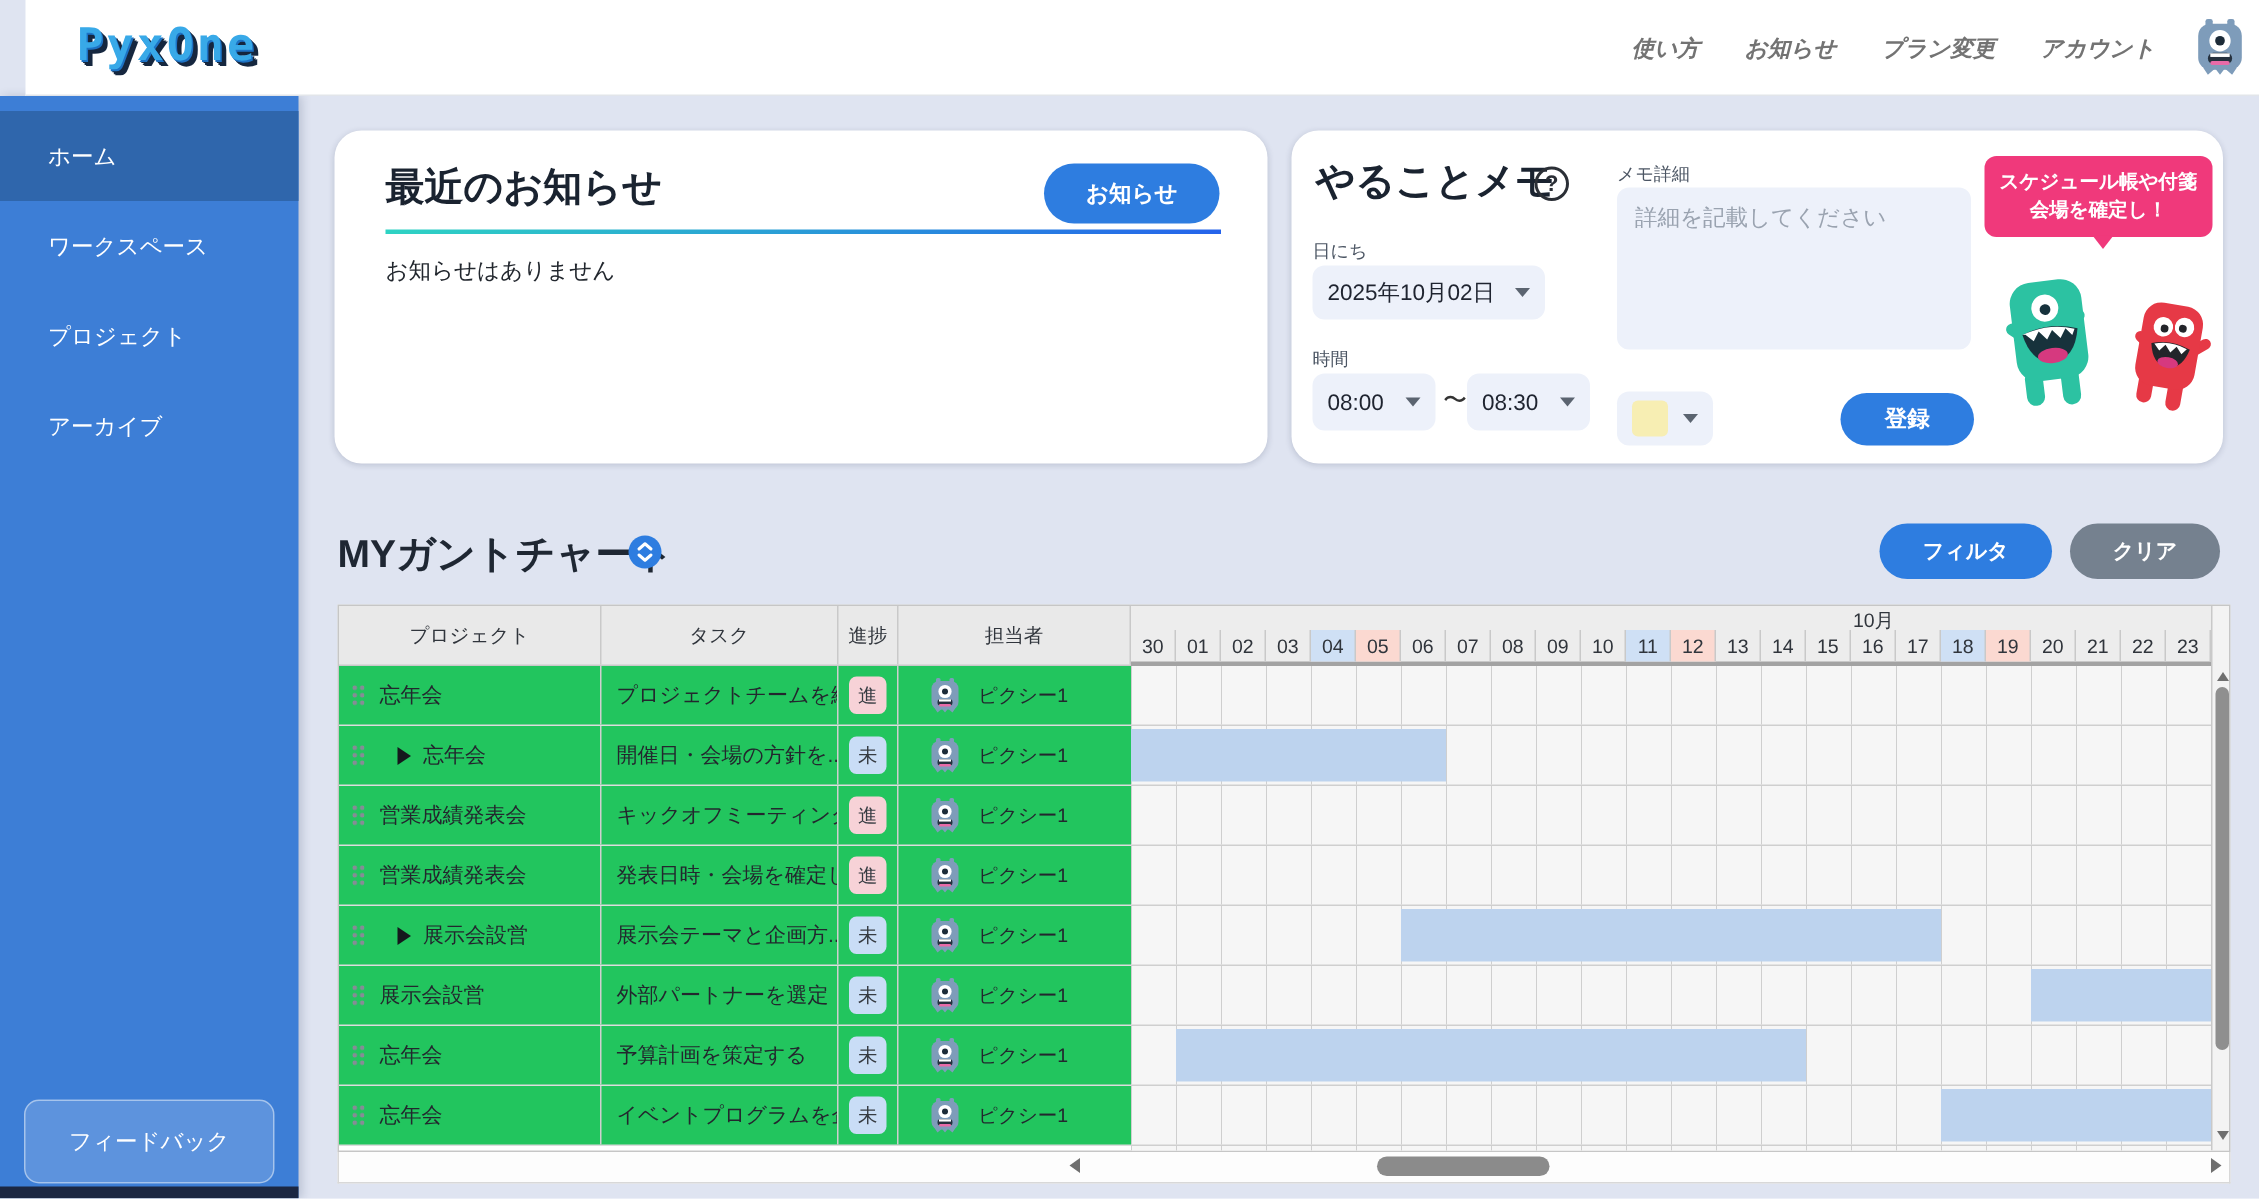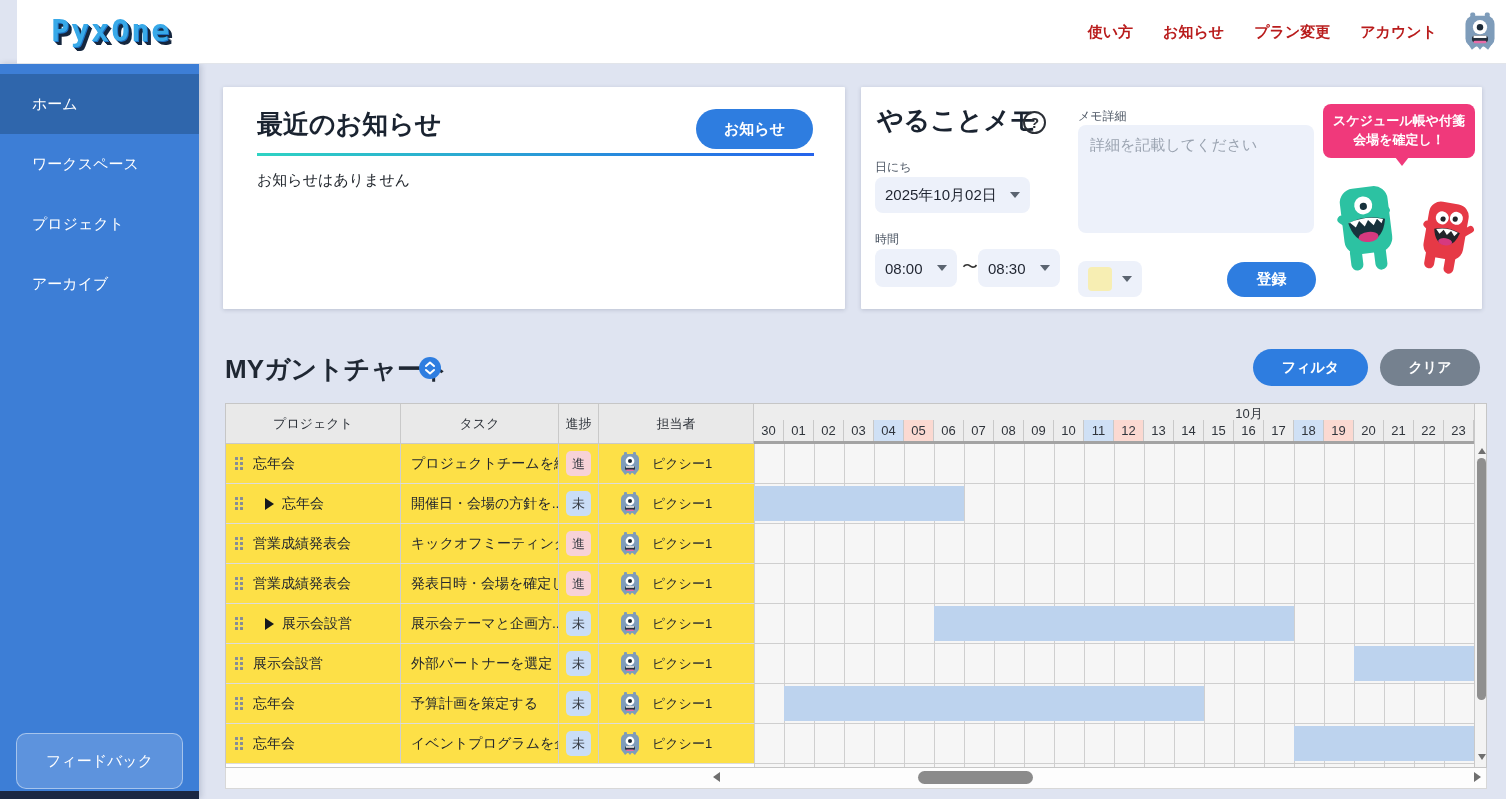--- a/index.html
+++ b/index.html
@@ -4,33 +4,33 @@
 <style>
   * { margin:0; padding:0; box-sizing:border-box; }
   html,body { width:1506px; height:799px; }
   body { font-family:"Liberation Sans","DejaVu Sans",sans-serif; }
   #app { position:relative; width:1506px; height:799px; background:#dfe4f1; overflow:hidden; }
 
   
   .top { position:absolute; left:17px; top:0; width:1506px; height:64px; background:#fff; border-bottom:1px solid #e2e5ea; z-index:20; }
   .logo { position:absolute; left:34px; top:13px; font-family:"DejaVu Sans Mono",monospace; font-weight:bold; font-size:30px; letter-spacing:2px; color:#38a9e8; text-shadow:1px 1px 0 #1d72c4, 2px 2px 0 #16273f, 3px 3px 0 #16273f, 4px 4px 0 #16273f; cursor:pointer; }
   .top-nav { position:absolute; right:86px; top:0; height:64px; display:flex; align-items:center; gap:30px; }
-  .nav-link { font-size:15px; font-weight:700; color:#b91c1c; cursor:pointer; white-space:nowrap; }
+  .nav-link { font-size:15px; font-weight:700; color:#737373; cursor:pointer; white-space:nowrap;font-style:italic; }
   .top-avatar { position:absolute; right:22px; top:11px; width:42px; height:42px; cursor:pointer; }
 
   
   .sidebar { position:absolute; left:0; top:64px; width:199px; height:735px; background:#3d7ed6; box-shadow:2px 0 6px rgba(20,40,80,.18); z-index:10; }
   .side-nav { position:absolute; left:0; top:10px; width:100%; }
   .side-item { height:60px; display:flex; align-items:center; padding-left:32px; color:#fff; font-size:15px; font-weight:500; cursor:pointer; }
   .side-item.active { background:#2f66ac; }
   .feedback-btn { position:absolute; left:16px; bottom:10px; width:167px; height:56px; background:rgba(255,255,255,.17); border:1px solid rgba(255,255,255,.45); border-radius:10px; color:#fff; font-size:15px; font-weight:500; display:flex; align-items:center; justify-content:center; cursor:pointer;margin-top:33px; }
   .side-bottom-strip { position:absolute; left:0; bottom:0; width:199px; height:8px; background:#1b2742; }
 
   
-  .card { position:absolute; background:#fff; border-radius:1px; box-shadow:0 1px 4px rgba(30,40,70,.18); }
+  .card { position:absolute; background:#fff; border-radius:18px; box-shadow:0 1px 4px rgba(30,40,70,.18); }
   .card-news { left:223px; top:87px; width:622px; height:222px; }
   .card-title { position:absolute; font-size:26px; font-weight:700; color:#1a2330; }
   .news-title { left:34px; top:20px; }
   .news-underline { position:absolute; left:34px; top:66px; width:557px; height:3px; background:linear-gradient(90deg,#2ed3c3,#2563eb); }
   .pill-btn { display:flex; align-items:center; justify-content:center; background:#2e7de0; color:#fff; font-weight:700; border-radius:20px; cursor:pointer; border:none; }
   .news-btn { position:absolute; left:473px; top:22px; width:117px; height:40px; font-size:15px; }
   .news-empty { position:absolute; left:34px; top:84px; font-size:15px; color:#22272e; }
 
   .card-todo { left:861px; top:87px; width:621px; height:222px; }
   .todo-title { left:16px; top:16px; }
@@ -60,21 +60,21 @@
   .reorder-btn { position:absolute; left:419px; top:357px; width:22px; height:22px; border-radius:50%; background:#2e7de0; display:flex; align-items:center; justify-content:center; cursor:pointer; }
   .filter-btn { position:absolute; left:1253px; top:349px; width:115px; height:37px; font-size:14px; }
   .clear-btn { position:absolute; left:1380px; top:349px; width:100px; height:37px; font-size:14px; background:#75818f; }
 
   
   .gantt-table { position:absolute; left:225px; top:403px; width:1262px; height:365px; background:#fff; border:1px solid #c6c6c6; display:flex; overflow:hidden; }
   .gt-left { width:528px; flex:0 0 528px; }
   .gt-header { display:flex; height:40px; background:#e9e9e9; border-bottom:1px solid #c9c9c9; }
   .gh-cell { display:flex; align-items:center; justify-content:center; font-size:13px; color:#30353c; border-right:1px solid #c9c9c9; height:100%; }
   .gh-project { width:175px; } .gh-task { width:158px; } .gh-prog { width:40px; } .gh-asg { flex:1; }
-  .t-row { display:flex; height:40px; background:#fde047; border-bottom:1px solid #dcdcdc; }
+  .t-row { display:flex; height:40px; background:#22c55e; border-bottom:1px solid #dcdcdc; }
   .cell { display:flex; align-items:center; border-right:1px solid #cfcfcf; height:100%; overflow:hidden; white-space:nowrap; }
   .c-project { width:175px; padding-left:8px; }
   .c-task { width:158px; padding-left:10px; font-size:14px; color:#23272e; }
   .c-prog { width:40px; justify-content:center; }
   .c-asg { flex:1; padding-left:18px; }
   .drag-handle { width:9px; height:15px; margin-right:10px; background-image:radial-gradient(circle,#868c96 1.4px,transparent 1.7px); background-size:5px 5px; cursor:grab; flex:0 0 9px; }
   .expand-tri { width:0; height:0; border-left:9px solid #15181d; border-top:6px solid transparent; border-bottom:6px solid transparent; margin:0 8px 0 12px; cursor:pointer; }
   .p-name { font-size:14px; color:#23272e; }
   .badge { width:25px; height:25px; border-radius:5px; display:flex; align-items:center; justify-content:center; font-size:13px; color:#363b42; }
   .badge.in-progress { background:#f7d2d7; }

